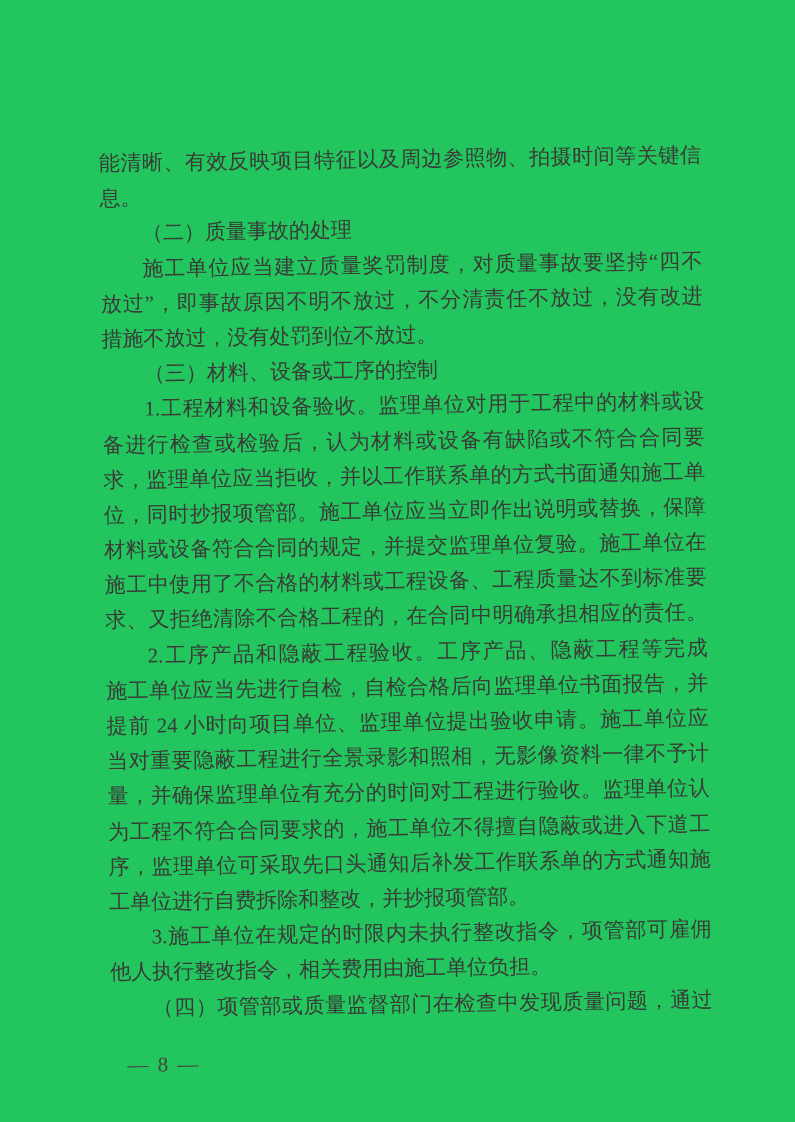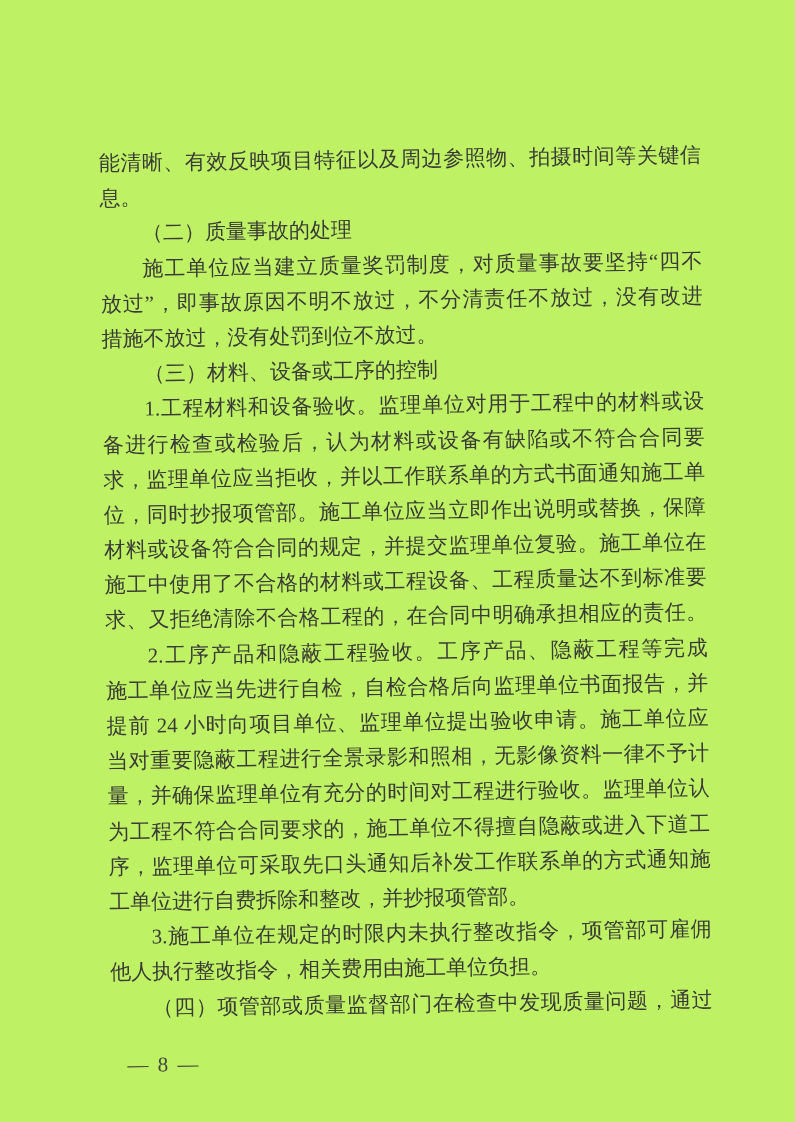--- a/index.html
+++ b/index.html
@@ -9,21 +9,21 @@
     overflow: hidden;
   }
   body {
     background: #fdfdfc;
     font-family: "Liberation Serif", "DejaVu Serif", serif;
   }
   .page {
     position: relative;
     width: 795px;
     height: 1122px;
-    background: #bef264;
+    background: #22c55e;
     overflow: hidden;
   }
   
   .scan {
     position: absolute;
     left: 0; top: 0;
     width: 795px;
     height: 1122px;
     transform: rotate(-0.8deg);
     transform-origin: 400px 600px;

